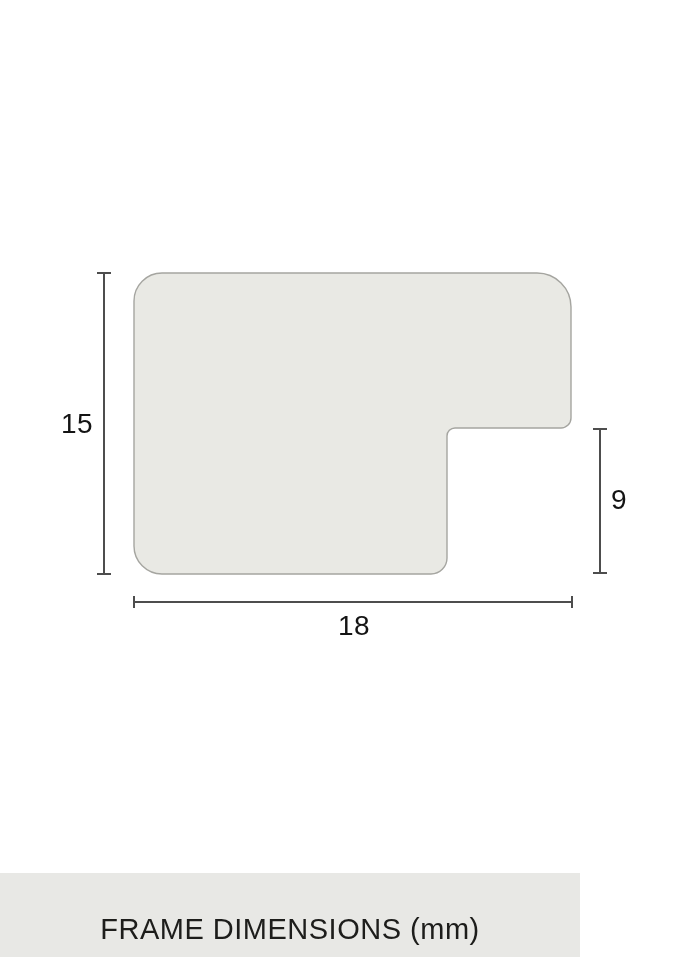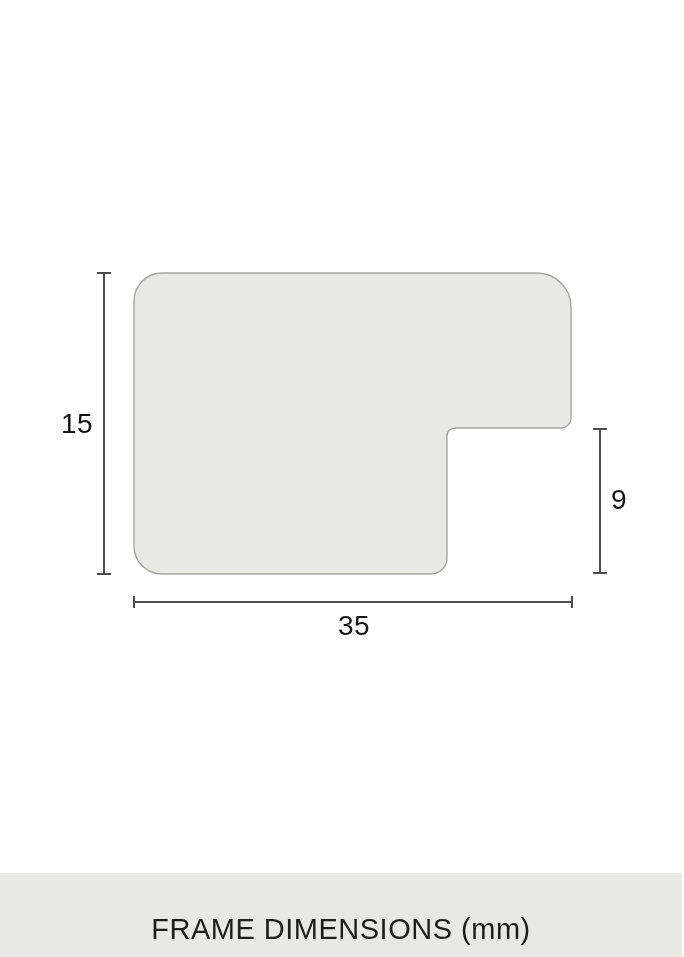--- a/index.html
+++ b/index.html
@@ -45,21 +45,21 @@
     font-weight: normal;
     letter-spacing: 0.5px;
     color: #141414;
     white-space: nowrap;
     user-select: none;
   }
   .caption-bar {
     position: absolute;
     left: 0;
     top: 873px;
-    width: 682px;
+    width: 580px;
     height: 84px;
     background: #e8e8e5;
   }
   .caption-text {
     position: absolute;
     left: 50%;
     top: 56px;
     transform: translate(-50%, -50%);
     font-size: 29px;
     font-weight: normal;
@@ -106,19 +106,19 @@
       <line class="dim-line" x1="600" y1="429" x2="600" y2="573"></line>
       <line class="dim-tick" x1="593" y1="429" x2="607" y2="429"></line>
       <line class="dim-tick" x1="593" y1="573" x2="607" y2="573"></line>
     </g>
   </svg>
 
   <span class="dim-label" style="left:77px; top:424px;">15</span>
 
   <span class="dim-label" style="left:619px; top:500px;">9</span>
 
-  <span class="dim-label" style="left:354px; top:626px;">35</span>
+  <span class="dim-label" style="left:354px; top:626px;">18</span>
 
   <div class="caption-bar">
     <span class="caption-text">FRAME DIMENSIONS (mm)</span>
   </div>
 
 </div>
 
 </body></html>

